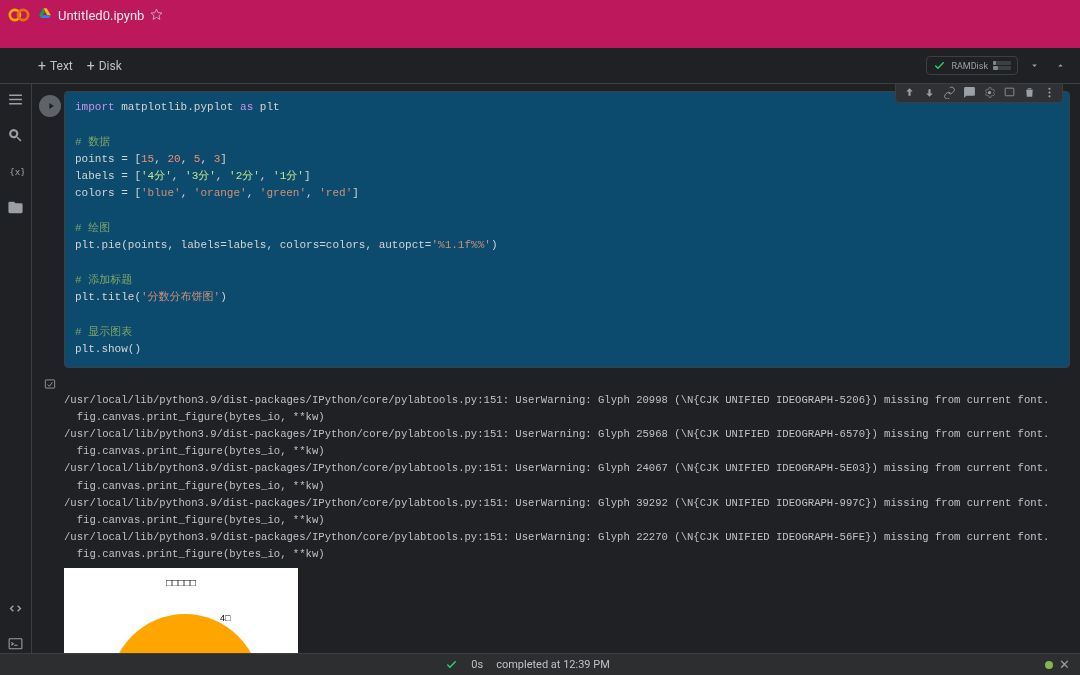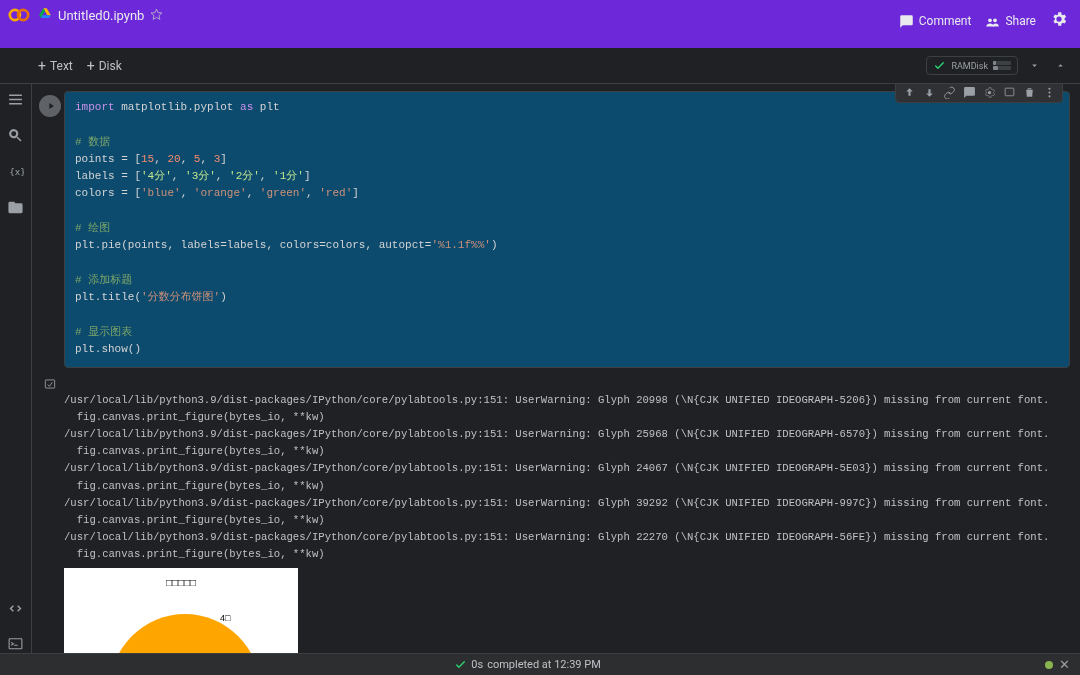--- a/index.html
+++ b/index.html
@@ -1,20 +1,20 @@
 <!DOCTYPE html>
 <html><head>
 <meta charset="utf-8">
 <style>
   * { box-sizing: border-box; margin: 0; padding: 0; }
   html, body { width: 1080px; height: 675px; overflow: hidden; font-family: Roboto, Arial, sans-serif; background: #1e1e1e; color: #e8eaed; }
   body { display: flex; flex-direction: column; }
 
   
-  .title-bar { height: 48px; background: #6d28d9; display: flex; align-items: flex-start; padding: 4px 12px 0 8px; }
+  .title-bar { height: 48px; background: #be185d; display: flex; align-items: flex-start; padding: 4px 12px 0 8px; }
   .tb-left { display: flex; flex-direction: column; }
   .tb-row1 { display: flex; align-items: center; gap: 6px; }
   .logo { display: flex; margin-right: 2px; }
   .logo svg { width: 22px; height: 22px; }
   .drive-icon svg { width: 14px; height: 14px; }
   .nb-title { font-size: 13px; color: #e8eaed; }
   .star svg { width: 13px; height: 13px; fill: #bdc1c6; }
   .menus { display: flex; gap: 13px; font-size: 11.5px; color: #e8eaed; padding: 5px 0 0 30px; }
   .menus span { cursor: pointer; }
   .saved { text-decoration: underline; color: #bdc1c6; }
@@ -65,21 +65,21 @@
   .output { flex: 1; font-family: "Courier New", monospace; font-size: 10.6px; line-height: 17.2px; color: #bdc1c6; white-space: pre; }
   .chart-holder { width: 234px; height: 248px; background: #fff; margin-top: 4px; position: relative; font-family: Arial, sans-serif; color: #000; }
   .chart-title { position: absolute; top: 6px; left: 0; right: 0; text-align: center; font-size: 10px; color: #000; }
   .pie { position: absolute; left: 46px; top: 46px; width: 150px; height: 150px; border-radius: 50%;
          background: conic-gradient(from 90deg, #1f77ff 0deg 125.6deg, #ff0000 125.6deg 150.7deg, #008000 150.7deg 192.6deg, #ffa500 192.6deg 360deg); }
   .plabel, .ppct { position: absolute; font-size: 9px; color: #000; white-space: nowrap; }
   .p4   { left: 156px; top: 42px; }
 
   
   .status { height: 22px; background: #2d2e30; border-top: 1px solid #3c4043; display: flex; align-items: center; font-size: 11px; color: #bdc1c6; padding: 0 10px; }
-  .status .mid { margin-left: auto; margin-right: auto; display: flex; align-items: center; gap: 4px; }
+  .status .mid { margin-left: auto; margin-right: auto; display: flex; align-items: center; gap: 13px; }
   .status svg.check { width: 13px; height: 13px; stroke: #2bd471; fill: none; }
   .status .right { display: flex; align-items: center; gap: 6px; }
   .dot { width: 8px; height: 8px; border-radius: 50%; background: #8ab44f; }
   .xmark { color: #9aa0a6; font-size: 13px; cursor: pointer; }
 </style>
 </head>
 <body>
 
 <div class="title-bar">
   <div class="tb-left">
@@ -97,42 +97,20 @@
             <path fill="#2684fc" d="M22 14l-3 5H5l3-5z"></path>
           </svg>
       </span>
       <span class="nb-title">Untitled0.ipynb</span>
       <span class="star">
         <svg viewBox="0 0 24 24">
             <path d="M12 17.3l-6.2 3.7 1.6-7L2 9.2l7.1-.6L12 2l2.9 6.6 7.1.6-5.4 4.8 1.6 7z" fill="none" stroke="#bdc1c6" stroke-width="1.5"></path>
           </svg>
       </span>
     </div>
-  </div>
-  <div class="tb-right">
-    <span class="hdr-btn">
-      <svg viewBox="0 0 24 24">
-          <path d="M20 2H4a2 2 0 0 0-2 2v18l4-4h14a2 2 0 0 0 2-2V4a2 2 0 0 0-2-2z"></path>
-        </svg>
-      <span>Comment</span>
-    </span>
-    <span class="hdr-btn">
-      <svg viewBox="0 0 24 24">
-          <circle cx="8" cy="10" r="3"></circle>
-          <circle cx="16" cy="10" r="3"></circle>
-          <path d="M2 20c0-3 3-5 6-5s6 2 6 5"></path>
-          <path d="M12 20c0-3 2-5 5-5s5 2 5 5"></path>
-        </svg>
-      <span>Share</span>
-    </span>
-    <span class="gear">
-      <svg viewBox="0 0 24 24">
-          <path d="M19.4 13a7.5 7.5 0 0 0 0-2l2.1-1.6-2-3.4-2.5 1a7.5 7.5 0 0 0-1.7-1L15 3h-4l-.3 2.9a7.5 7.5 0 0 0-1.7 1l-2.5-1-2 3.4L6.6 11a7.5 7.5 0 0 0 0 2l-2.1 1.6 2 3.4 2.5-1a7.5 7.5 0 0 0 1.7 1L11 21h4l.3-2.9a7.5 7.5 0 0 0 1.7-1l2.5 1 2-3.4zM12 15.5A3.5 3.5 0 1 1 15.5 12 3.5 3.5 0 0 1 12 15.5z"></path>
-        </svg>
-    </span>
   </div>
 </div>
 
 <div class="toolbar">
   <span class="tb-btn">
       <span class="plus">+</span>
       <span>Text</span>
     </span>
   <span class="tb-btn">
       <span class="plus">+</span>

